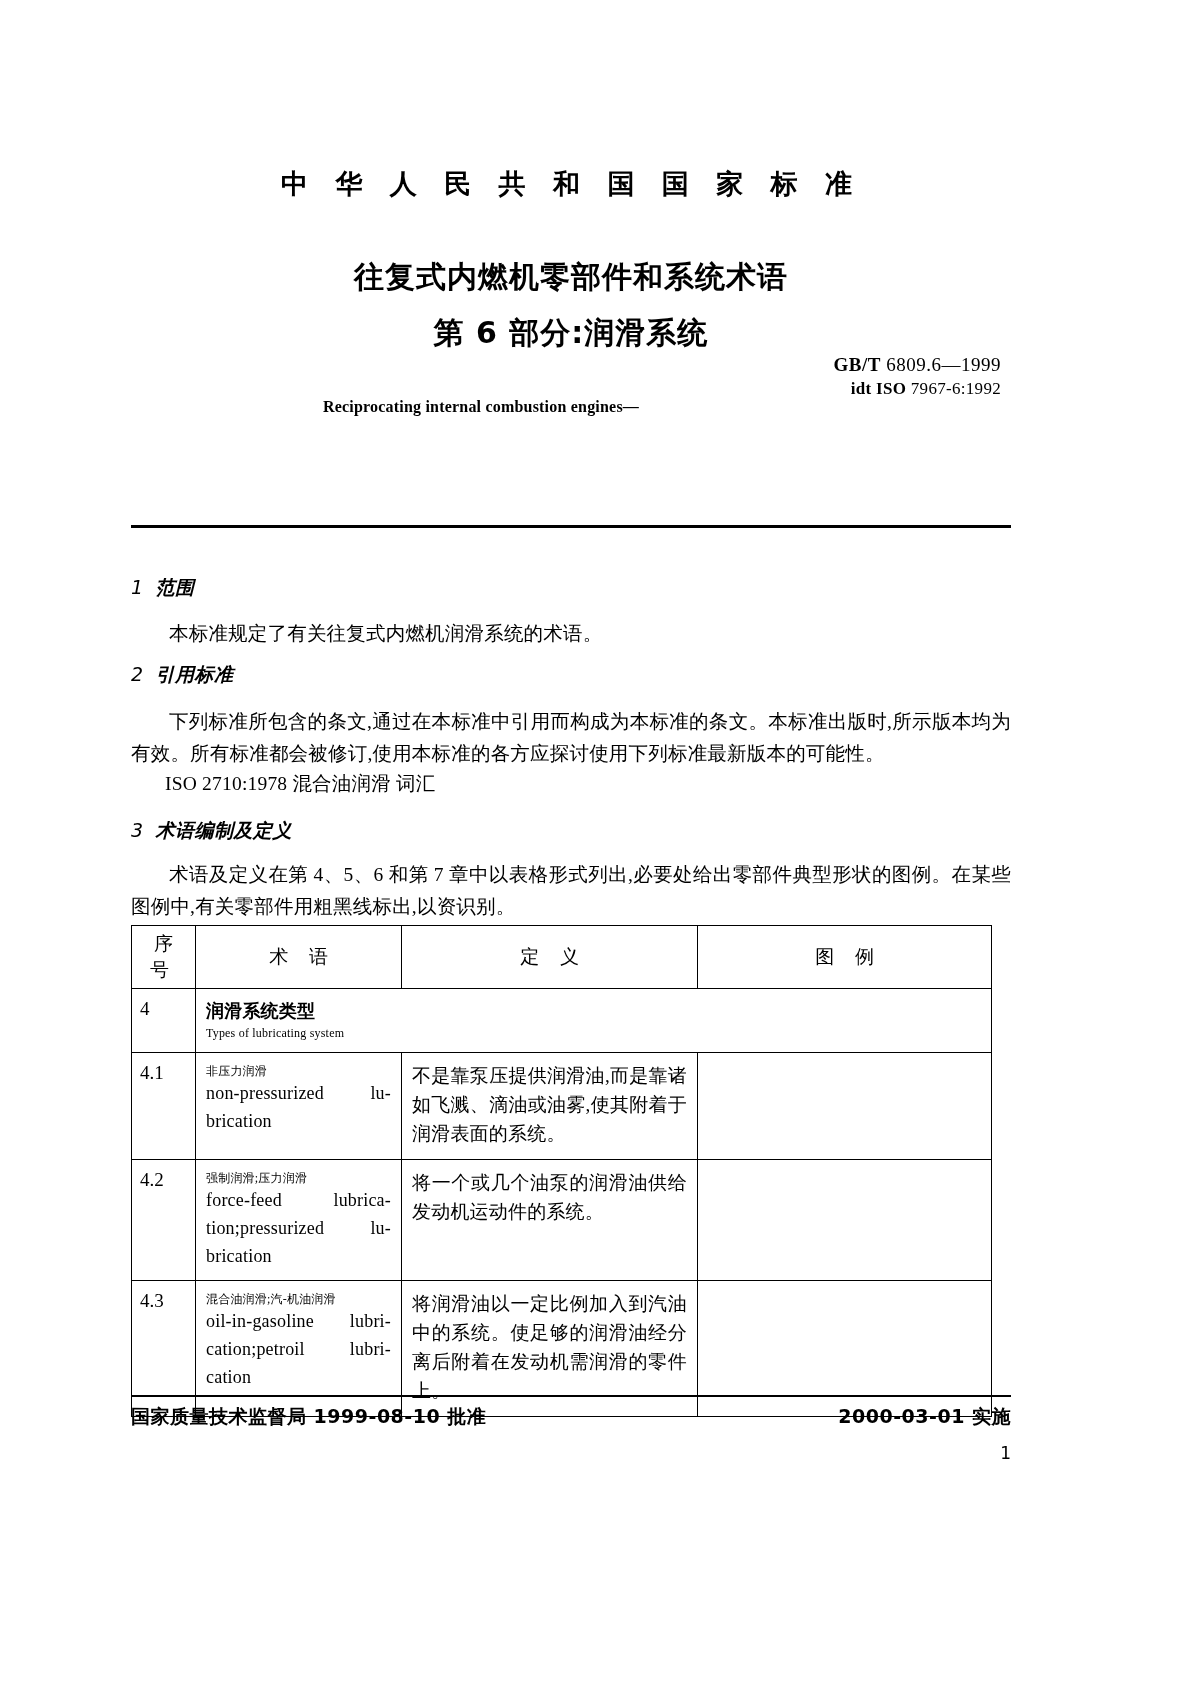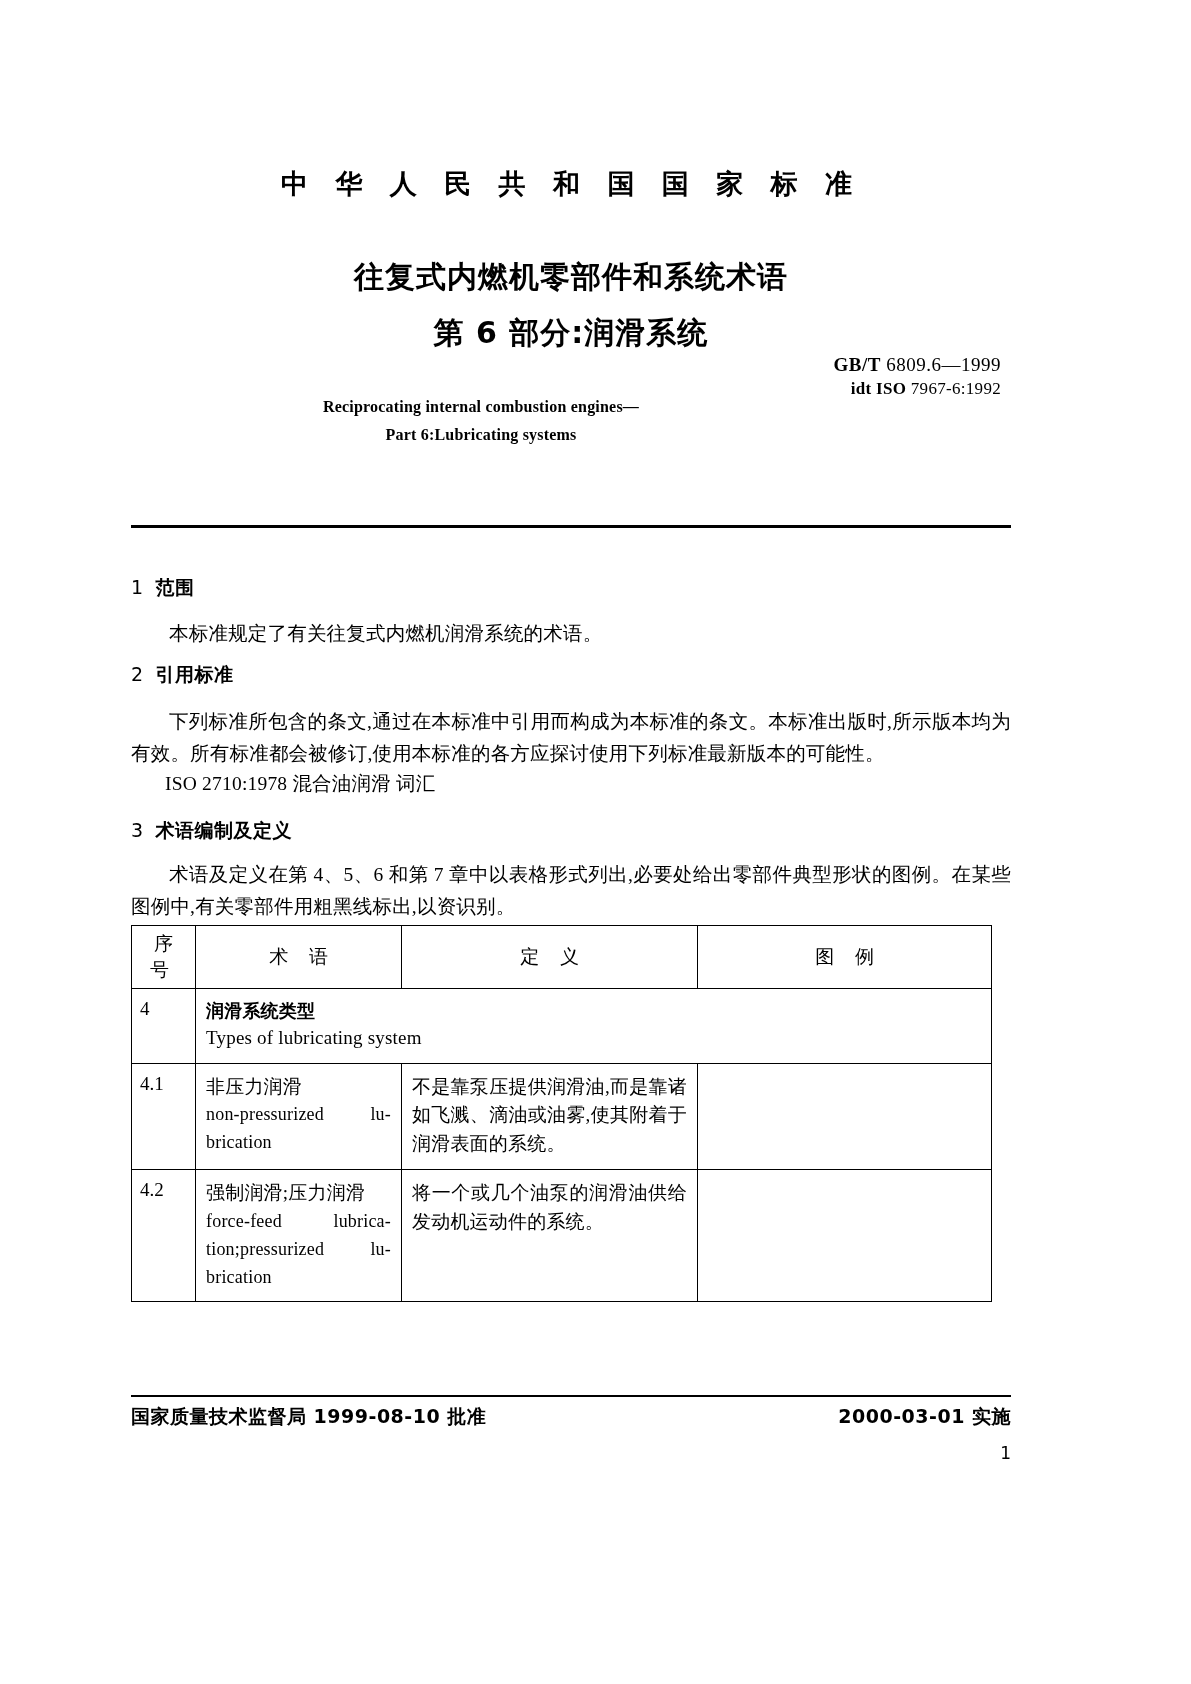--- a/index.html
+++ b/index.html
@@ -107,20 +107,21 @@
   }
 
   
   .sec-head {
     position: absolute;
     font-family: "DejaVu Sans", sans-serif;
     font-weight: 700;
     font-size: 19px;
     letter-spacing: 0.5px;
     white-space: nowrap;
+    font-style: italic;
   }
   .sec-head .num { font-weight: 400; margin-right: 12px; }
 
   .para {
     position: absolute;
     font-size: 19.5px;
     line-height: 1.62;
     letter-spacing: 0.2px;
     text-align: justify;
   }
@@ -169,21 +170,21 @@
     white-space: nowrap;
   }
   .cell-term .cn {
     font-family: "DejaVu Sans", sans-serif;
     font-weight: 700;
     font-size: 18px;
     line-height: 1.45;
     letter-spacing: 0.2px;
   }
   .cell-term .cn-plain {
-    font-size: 19px;
+    font-size: 12px;
     line-height: 1.5;
     letter-spacing: 0.2px;
   }
   .cell-term .en {
     font-size: 18px;
     line-height: 1.55;
     letter-spacing: 0.2px;
     text-align: justify;
   }
   .cell-def {
@@ -236,21 +237,20 @@
   <div class="title-cn">往复式内燃机零部件和系统术语</div>
   <div class="title-cn-2">第 6 部分:润滑系统</div>
 
   <div class="std-number">
     <div class="gb"><b>GB/T</b><span> 6809.6—1999</span></div>
     <div class="idt"><b>idt ISO</b><span> 7967-6:1992</span></div>
   </div>
 
   <div class="title-en">
     <div>Reciprocating internal combustion engines—</div>
-    <div>Part 6:Lubricating systems</div>
   </div>
 
   <div class="rule-thick"></div>
 
   <div class="sec-head" style="left:131px; top:575px;">
     <span class="num">1</span><span>范围</span>
   </div>
   <div class="para indent" style="left:131px; top:618px; width:880px;">本标准规定了有关往复式内燃机润滑系统的术语。</div>
 
   <div class="sec-head" style="left:131px; top:662px;">
@@ -302,20 +302,29 @@
       <tr>
         <td class="cell-no">4.2</td>
         <td class="cell-term">
           <div class="cn-plain">强制润滑;压力润滑</div>
           <div class="en">force-feed  lubrica-tion;pressurized lu-brication</div>
         </td>
         <td class="cell-def">将一个或几个油泵的润滑油供给发动机运动件的系统。</td>
         <td class="cell-fig"></td>
       </tr>
 
+      <tr>
+        <td class="cell-no">4.3</td>
+        <td class="cell-term">
+          <div class="cn-plain">混合油润滑;汽-机油润滑</div>
+          <div class="en">oil-in-gasoline lubri-cation;petroil lubri-cation</div>
+        </td>
+        <td class="cell-def">将润滑油以一定比例加入到汽油中的系统。使足够的润滑油经分离后附着在发动机需润滑的零件上。</td>
+        <td class="cell-fig"></td>
+      </tr>
     </tbody>
   </table>
 
   <div class="footer-rule"></div>
   <div class="footer footer-left">国家质量技术监督局 1999-08-10 批准</div>
   <div class="footer footer-right">2000-03-01 实施</div>
   <div class="page-no">1</div>
 
 </div>
 

